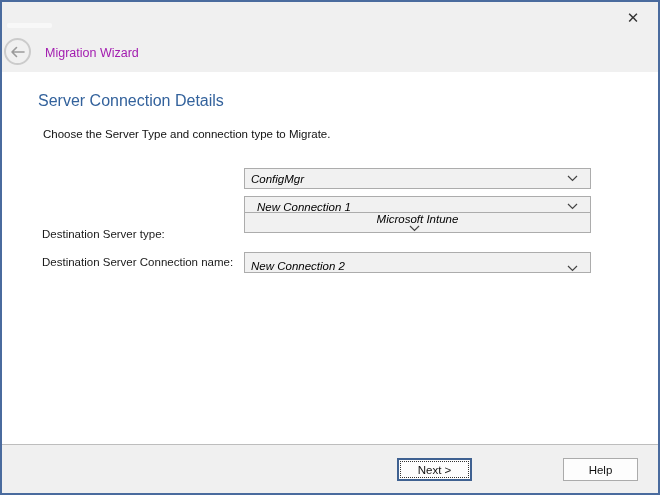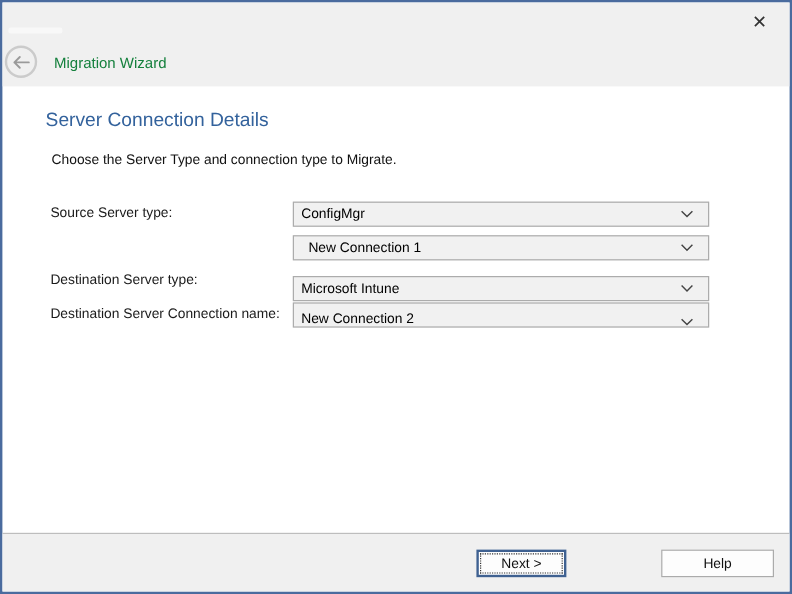--- a/index.html
+++ b/index.html
@@ -27,66 +27,66 @@
     border:none; font-family:"DejaVu Sans", sans-serif;
   }
   .back-circle {
     position:absolute; left:2px; top:36px; width:27px; height:27px;
     border:2px solid #cbcbcb; border-radius:50%;
     display:flex; align-items:center; justify-content:center;
     background:transparent; cursor:pointer;
   }
   .header-title {
     position:absolute; left:43px; top:44px;
-    font-size:12.5px; color:#15803d;text-align:right;
+    font-size:12.5px; color:#a21caf;text-align:right;
   }
 
   .content-heading {
     position:absolute; left:36px; top:90px;
     font-size:16px; font-weight:normal; color:#33629c;
   }
   .content-desc {
     position:absolute; left:41px; top:126px;
     font-size:11.5px; color:#111;
   }
 
   .field-label {
     position:absolute; left:40px;
     font-size:11.5px; color:#1a1a1a; line-height:21px;
   }
   .combo {
     position:absolute; left:242px; width:347px; height:21px;
     background:#f1f1f1; border:1px solid #acacac;
     display:flex; align-items:center; padding:0 6px;
-    font-size:11.5px; color:#000; cursor:default;
+    font-size:11.5px; color:#000; cursor:default;font-style:italic;
   }
   .combo .combo-value { flex:1 1 auto; white-space:nowrap; overflow:hidden; }
   .combo .chev { flex:0 0 auto; margin-right:6px; display:flex; align-items:center; }
 
   .row0-label { top:166px; } .row0-combo { top:166px; }
   .row1-label { top:194px; } .row1-combo { top:194px;padding-left:12px; }
-  .row2-label { top:222px; } .row2-combo { top:228px; }
+  .row2-label { top:222px; } .row2-combo { top:210px;flex-direction:column; }
   .row3-label { top:250px; } .row3-combo { top:250px;align-items:flex-end; }
 
   .footer-sep {
     position:absolute; left:0; right:0; top:442px; height:1px; background:#bdbdbd;
   }
   .footer {
     position:absolute; left:0; right:0; top:443px; bottom:0; background:#f0f0f0;
   }
   .btn {
     position:absolute; top:13px; height:23px;
     background:#fdfdfd; border:1px solid #ababab;
     font-family:"Liberation Sans", sans-serif;
     font-size:11.5px; color:#111; cursor:pointer;
   }
   .btn-next  { left:395px; width:75px; border:2px solid #3f6191;
                outline:1px dotted #333; outline-offset:-4px; }
   .btn-cancel{ left:477px; width:76px; }
-  .btn-help  { left:549px; width:94px; }
+  .btn-help  { left:561px; width:75px; }
 </style>
 </head>
 <body>
 
 <div class="window">
 
   <div class="chrome">
     <div class="titlebar-streak"></div>
 
     <button class="close-btn">
@@ -101,21 +101,20 @@
       </span>
     </div>
 
     <span class="header-title">Migration Wizard</span>
   </div>
 
   <h1 class="content-heading">Server Connection Details</h1>
 
   <p class="content-desc">Choose the Server Type and connection type to Migrate.</p>
 
-  <span class="field-label row0-label">Source Server type:</span>
   <div class="combo row0-combo">
     <span class="combo-value">ConfigMgr</span>
     <span class="chev">
       <svg width="11" height="7" viewBox="0 0 11 7">
         <path d="M1 1 L5.5 5.5 L10 1" stroke="#444" stroke-width="1.2" fill="none"></path>
       </svg>
     </span>
   </div>
 
   <div class="combo row1-combo">

